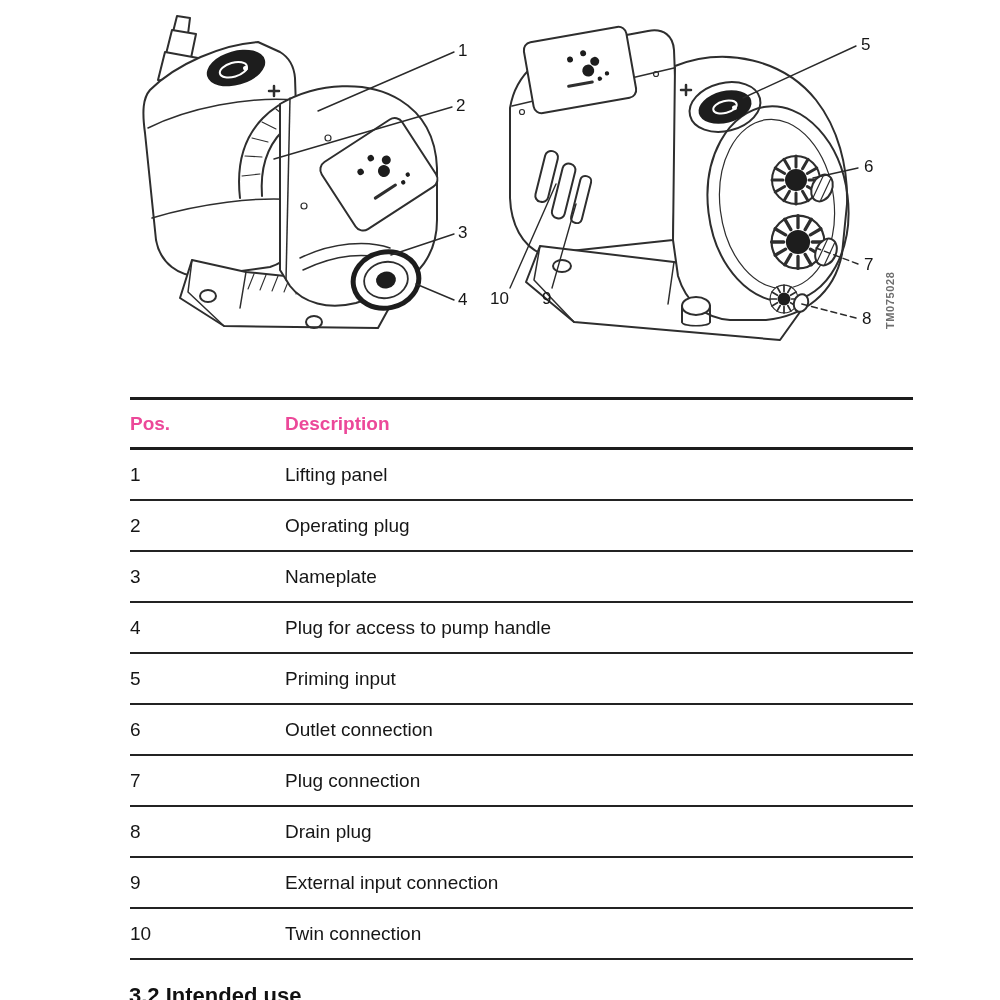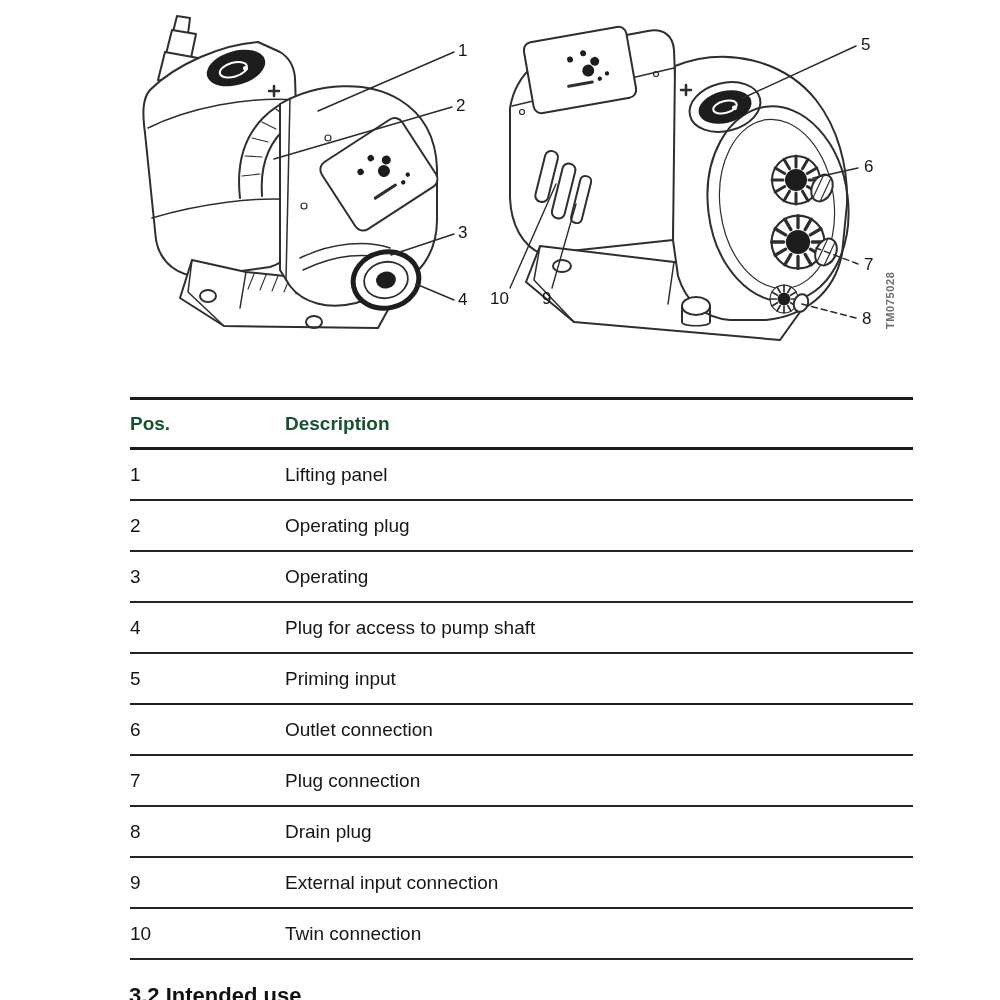--- a/index.html
+++ b/index.html
@@ -26,21 +26,21 @@
     font-size:11px; font-weight:bold; color:#6e6e6e; letter-spacing:0.6px;
     text-align:center;
   }
   
   .parts-table {
     position:absolute; left:130px; top:397px; width:783px;
     border-collapse:collapse; border-top:3px solid #1c1c1c;
     table-layout:fixed;
   }
   .parts-table th {
-    text-align:left; font-size:19px; font-weight:bold; color:#14532d;
+    text-align:left; font-size:19px; font-weight:bold; color:#ec4899;
     height:47px; border-bottom:3px solid #1c1c1c; padding:0; vertical-align:middle;
   }
   .parts-table td {
     font-size:19px; color:#161616;
     height:49px; border-bottom:2px solid #232323; padding:0; vertical-align:middle;
   }
   .col-pos  { width:155px; padding-left:5px; }
   .col-desc { padding-left:0;margin-top:44px; }
   
   .section-heading {
@@ -256,25 +256,25 @@
     <tr>
       <td class="col-pos">1</td>
       <td class="col-desc">Lifting panel</td>
     </tr>
     <tr>
       <td class="col-pos">2</td>
       <td class="col-desc">Operating plug</td>
     </tr>
     <tr>
       <td class="col-pos">3</td>
-      <td class="col-desc">Operating</td>
+      <td class="col-desc">Nameplate</td>
     </tr>
     <tr>
       <td class="col-pos">4</td>
-      <td class="col-desc">Plug for access to pump shaft</td>
+      <td class="col-desc">Plug for access to pump handle</td>
     </tr>
     <tr>
       <td class="col-pos">5</td>
       <td class="col-desc">Priming input</td>
     </tr>
     <tr>
       <td class="col-pos">6</td>
       <td class="col-desc">Outlet connection</td>
     </tr>
     <tr>

